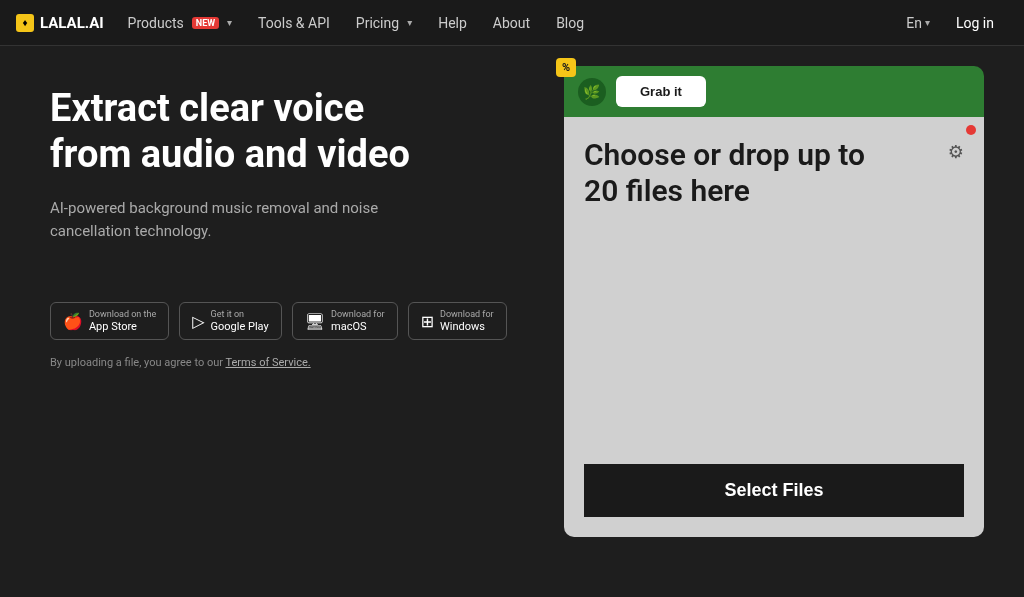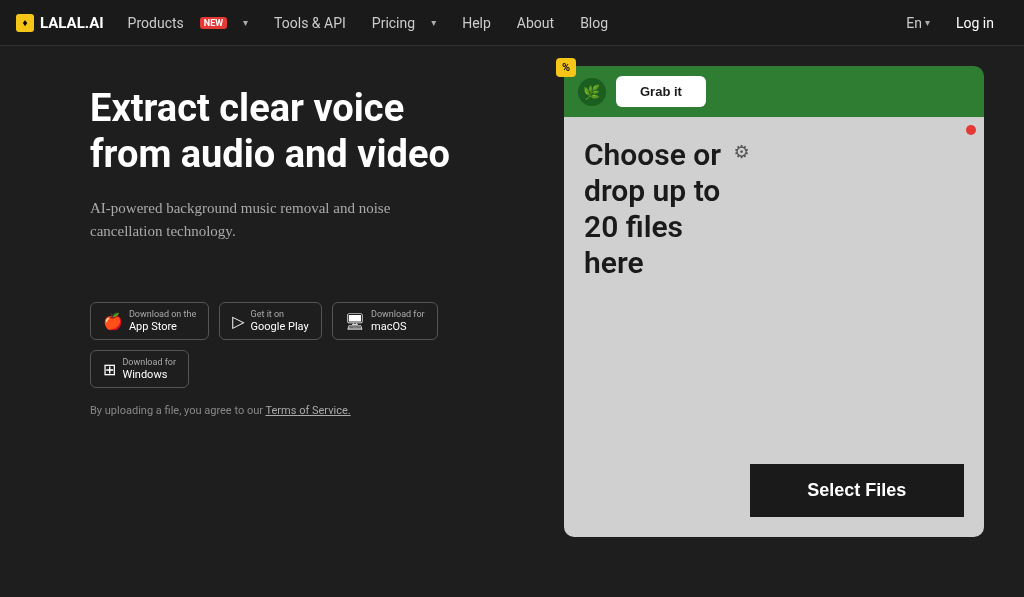--- a/index.html
+++ b/index.html
@@ -38,21 +38,21 @@
       border-radius: 3px;
       display: flex;
       align-items: center;
       justify-content: center;
       font-size: 10px;
       color: #000;
     }
     .nav-item {
       display: flex;
       align-items: center;
-      gap: 16px;
+      gap: 8px;
       font-size: 14px;
       color: #ccc;
       padding: 4px 10px;
       cursor: pointer;
       white-space: nowrap;
     }
     .nav-badge {
       background: #e53935;
       color: #fff;
       font-size: 9px;
@@ -94,37 +94,35 @@
       height: calc(597px - 46px);
       padding: 30px 40px 20px 50px;
       gap: 40px;
       align-items: flex-start;
     }
 
     
     .left {
       flex: 1;
       padding-top: 10px;
-      margin-left: 40px;
     }
     .hero-title {
       font-size: 38px;
       font-weight: 700;
       line-height: 1.2;
       color: #fff;
       margin-bottom: 20px;
       max-width: 400px;
     }
     .hero-subtitle {
       font-size: 15px;
       color: #aaa;
       line-height: 1.5;
       max-width: 340px;
       margin-bottom: 60px;
-      font-family: Liberation Serif, serif;
     }
     .store-badges {
       display: flex;
       gap: 10px;
       flex-wrap: wrap;
       margin-bottom: 16px;
     }
     .badge {
       display: flex;
       align-items: center;
@@ -212,21 +210,21 @@
     }
 
     
     .upload-box {
       background: #d0d0d0;
       border-radius: 0 0 10px 10px;
       padding: 20px;
       position: relative;
       min-height: 420px;
       display: flex;
-      flex-direction: row;
+      flex-direction: column;
     }
     .upload-header {
       display: flex;
       justify-content: space-between;
       align-items: flex-start;
       margin-bottom: 10px;
     }
     .upload-title {
       font-size: 30px;
       font-weight: 600;

